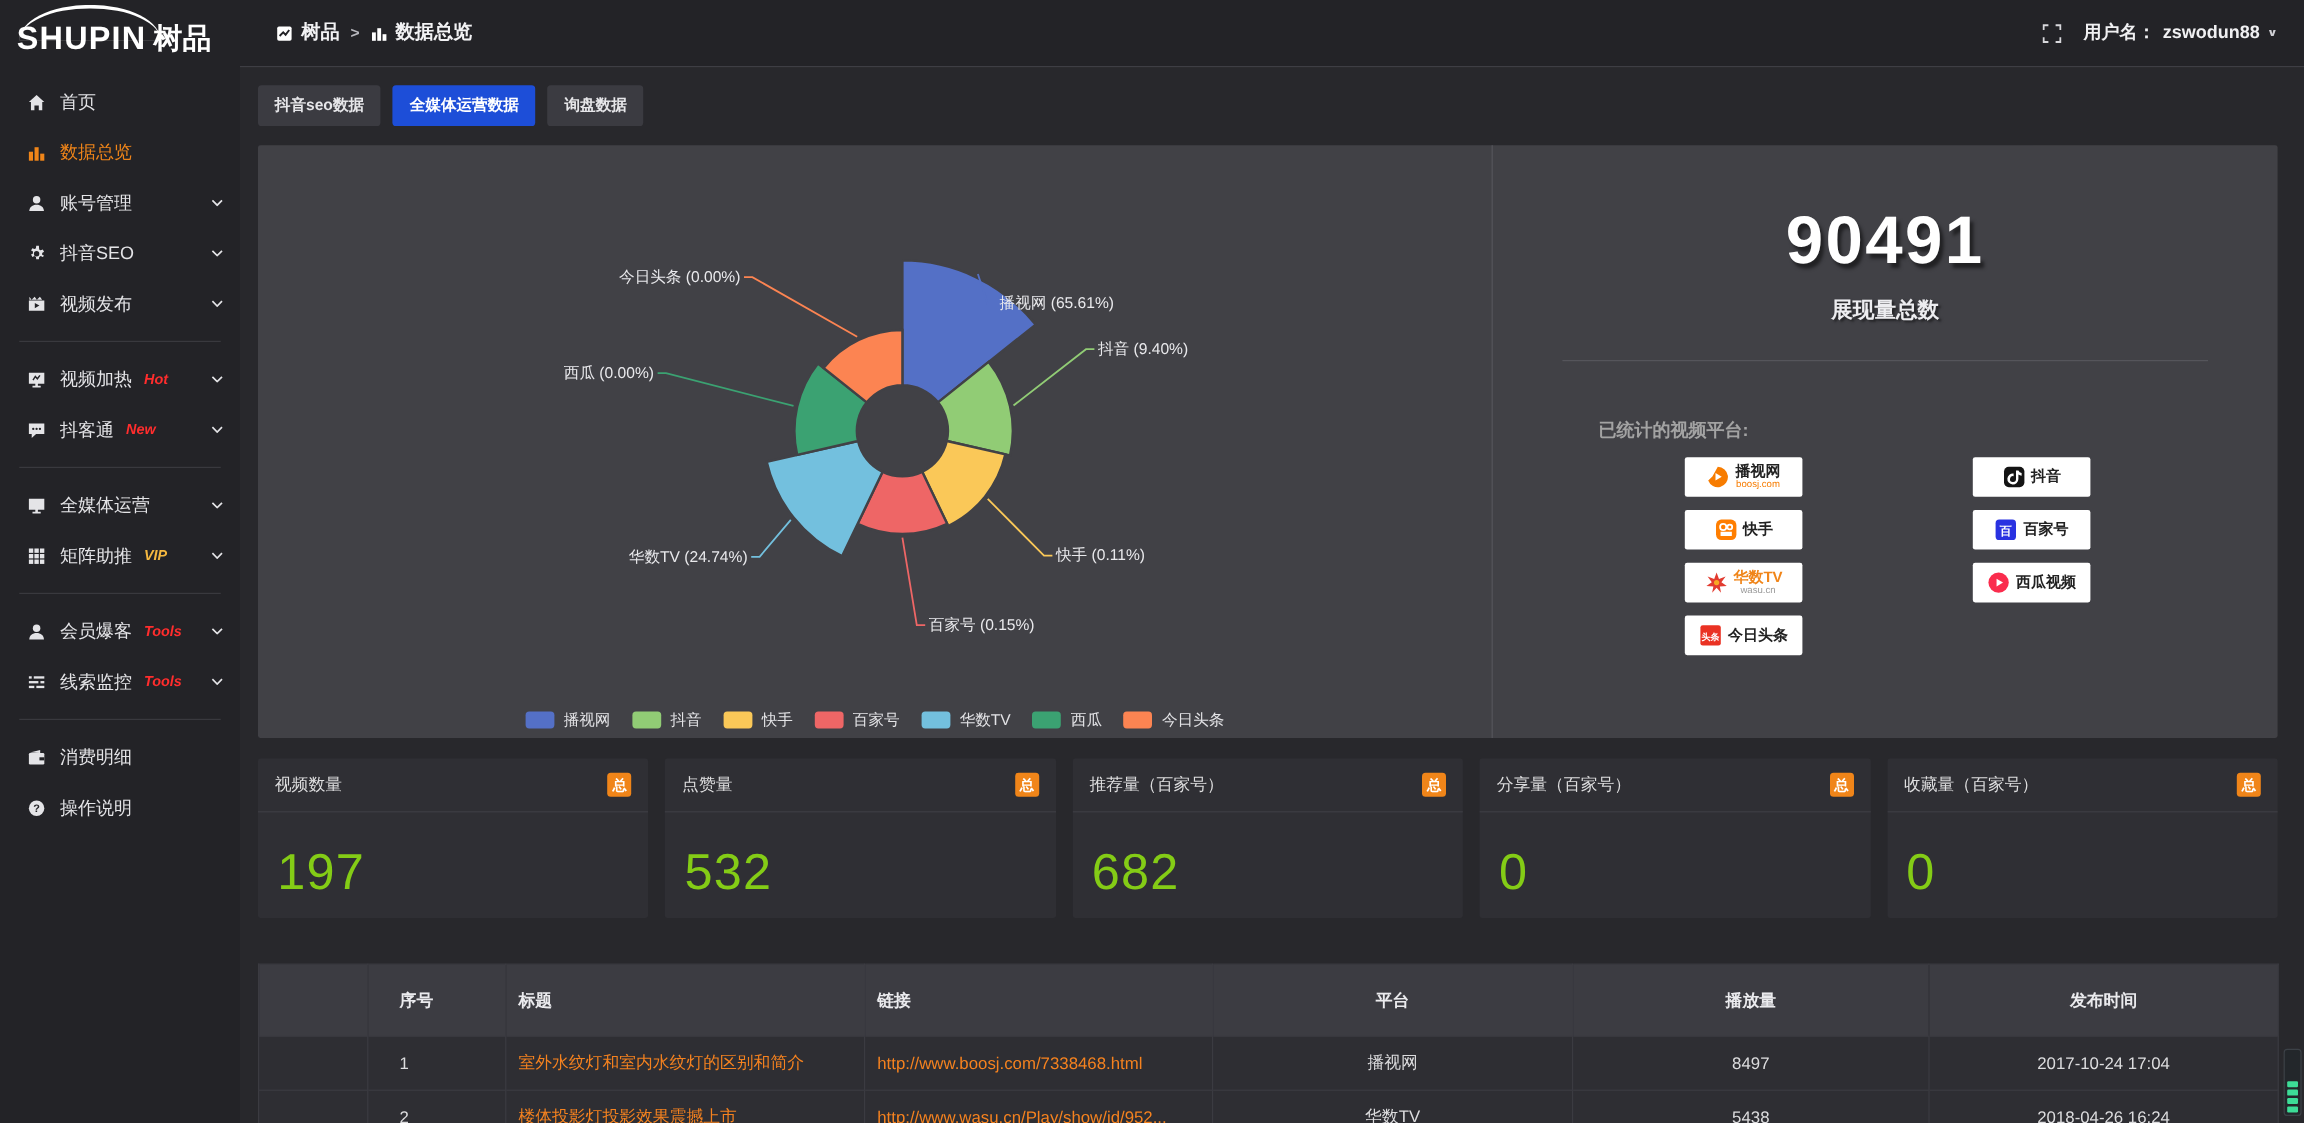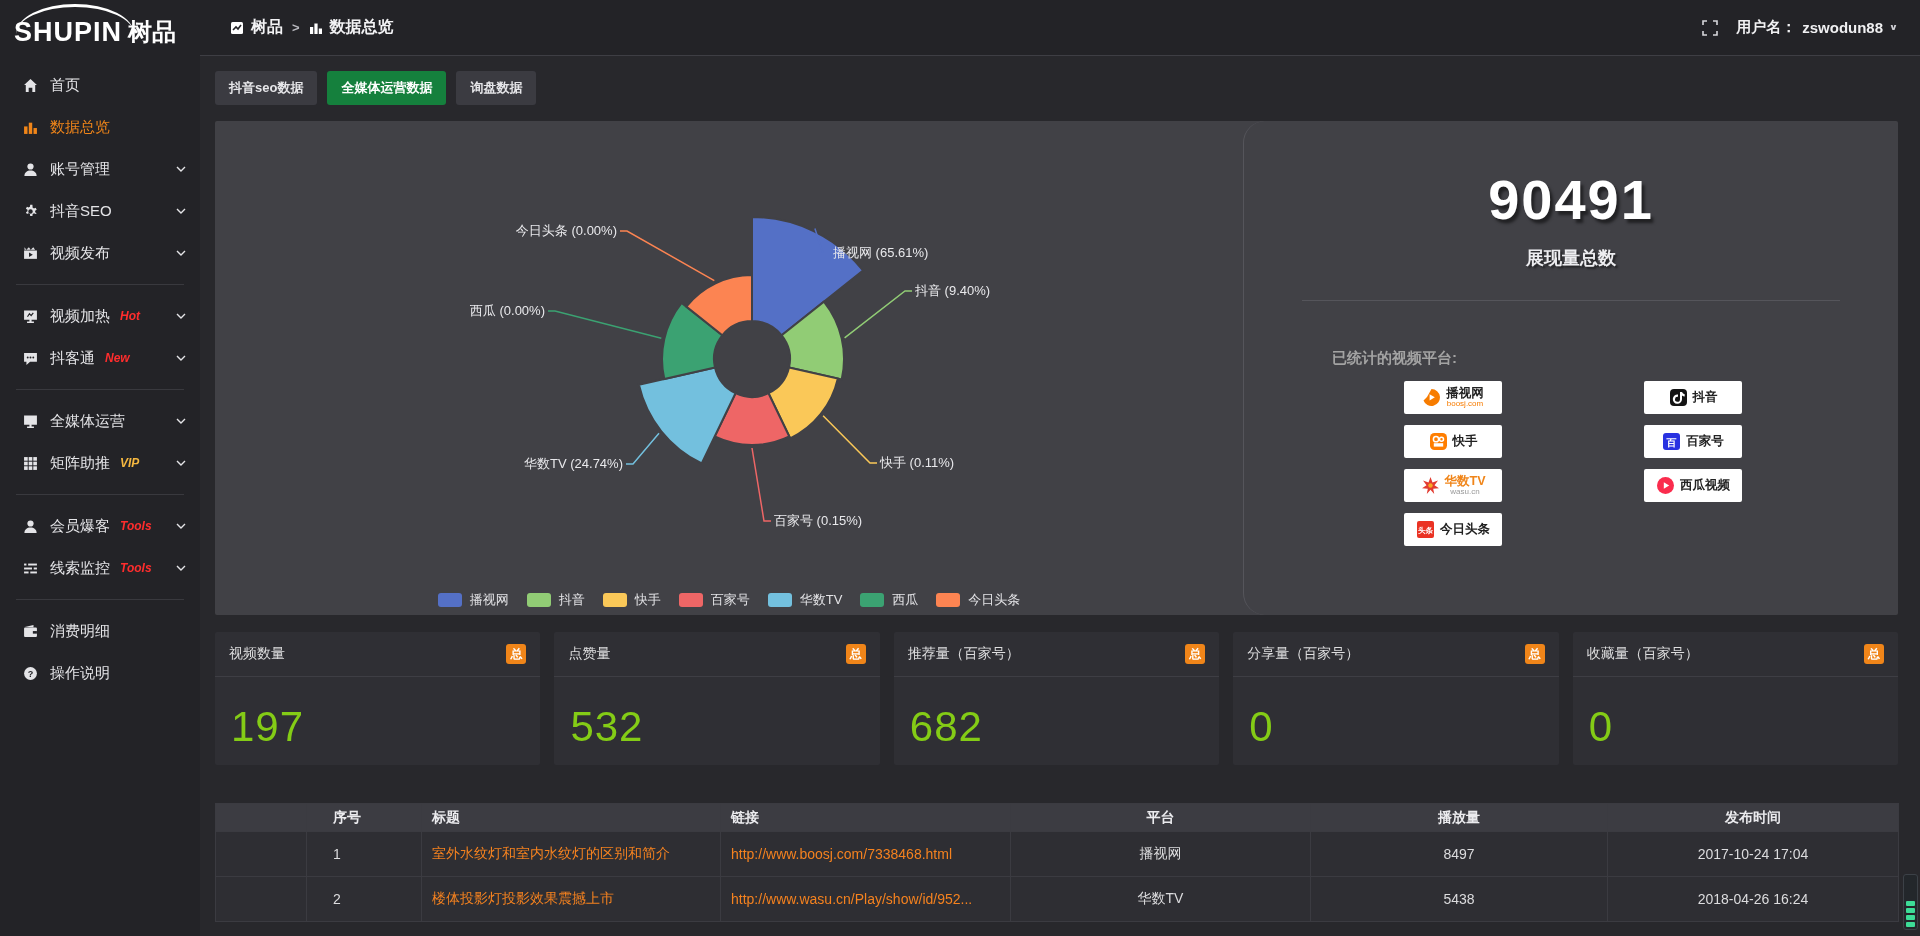--- a/index.html
+++ b/index.html
@@ -30,30 +30,30 @@
   .crumb-link { cursor:pointer; }
   .top-right { margin-left:auto; display:flex; align-items:center; gap:18px; }
   .fs-ic svg { width:16px; height:16px; stroke:#d8d8dc; fill:none; stroke-width:1.6; display:block; cursor:pointer; }
   .user-box { display:flex; align-items:center; gap:6px; font-size:15px; font-weight:bold; color:#f0f0f2; cursor:pointer; }
   .user-caret { font-size:11px; color:#cfcfd4; transform:scaleY(.8); }
 
   
   .content { position:absolute; left:200px; top:57px; right:0; bottom:0; padding:14px 22px 0 15px; }
   .tabs { display:flex; gap:10px; }
   .tab { border:none; padding:8px 14px; font-size:13px; font-weight:bold; color:#e6e6e9; background:#3b3b41; border-radius:3px; cursor:pointer; font-family:inherit; }
-  .tab.active { background:#15803d; color:#fff; }
+  .tab.active { background:#1d4ed8; color:#fff; }
 
   .chart-panel { position:relative; margin-top:16px; height:494px; background:#414146; border-radius:2px; }
   #rose-chart { position:absolute; left:0; top:0; }
   .legend { position:absolute; left:0; top:470px; width:1028px; display:flex; justify-content:center; gap:18px; }
   .lg-item { display:flex; align-items:center; gap:8px; cursor:pointer; }
   .lg-mark { width:24px; height:14px; border-radius:3px; }
   .lg-label { font-size:13px; color:#e3e3e6; }
 
-  .summary { position:absolute; left:1028px; top:0; width:655px; height:494px; border-left:1px solid #55555b;border-radius:22px; }
+  .summary { position:absolute; left:1028px; top:0; width:655px; height:494px; border-left:1px solid #55555b; }
   .big-num { margin-top:46px; text-align:center; font-size:56px; font-weight:bold; color:#fff; letter-spacing:2px; text-shadow:3px 4px 3px rgba(0,0,0,.5); }
   .big-label { margin-top:14px; text-align:center; font-size:18px; font-weight:bold; color:#ededf0; text-shadow:2px 2px 2px rgba(0,0,0,.5); }
   .sum-divider { height:1px; background:#55555b; margin:30px 58px 0 58px; }
   .plat-title { position:absolute; left:88px; top:228px; font-size:15px; font-weight:bold; color:#a3a3a3; }
   .plat-col { position:absolute; top:260px; display:flex; flex-direction:column; gap:11px; }
   .plat-col.left { left:160px; } .plat-col.right { left:400px; }
   .plat-badge { width:98px; height:33px; background:#fff; border-radius:2px; display:flex; align-items:center; justify-content:center; gap:5px; cursor:pointer; }
   .plat-ic { width:19px; height:19px; display:inline-flex; align-items:center; justify-content:center; flex:none; }
   .plat-ic svg { width:19px; height:19px; display:block; }
   .plat-txt { display:flex; flex-direction:column; line-height:1.05; }
@@ -64,21 +64,21 @@
 
   .cards { display:flex; gap:14px; margin-top:17px; }
   .card { flex:1; height:133px; background:#2f2f34; border-radius:2px; position:relative; }
   .card-head { height:45px; display:flex; align-items:center; justify-content:space-between; padding:0 14px; border-bottom:1px solid #3e3e44; }
   .card-label { font-size:14px; color:#dededf; }
   .card-badge { width:20px; height:20px; background:#f08519; color:#fff; font-size:12px; font-weight:bold; border-radius:3px; display:flex; align-items:center; justify-content:center; cursor:pointer; }
   .card-value { position:absolute; left:16px; bottom:14px; font-size:42px; color:#84cc16; letter-spacing:1px; }
 
   .table-wrap { margin-top:38px; }
   table { width:1683px; border-collapse:collapse; background:#2e2e33; table-layout:fixed; }
-  th,td { border:1px solid #3b3b41; font-size:14px; height:28px; padding:0 10px; color:#dcdcde; overflow:hidden; white-space:nowrap; text-overflow:ellipsis; }
+  th,td { border:1px solid #3b3b41; font-size:14px; height:60px; padding:0 10px; color:#dcdcde; overflow:hidden; white-space:nowrap; text-overflow:ellipsis; }
   th { background:#3c3c42; font-weight:bold; color:#ebebee; text-align:left; }
   td { height:45px; }
   .c { text-align:center; }
   .idx { padding-left:26px; }
   .orange { color:#f5821f; cursor:pointer; }
   .cb { width:15px; height:15px; background:#fff; border-radius:3px; margin:0 auto; cursor:pointer; }
 
   .float-widget { position:absolute; right:2px; bottom:6px; width:15px; height:56px; background:#23272b; border:1px solid #3c4147; border-radius:3px; display:flex; flex-direction:column-reverse; align-items:center; padding:2px 0; gap:2px; z-index:5; }
   .fw-bar { width:9px; height:5px; background:#3ddc97; border-radius:1px; }
 </style>

